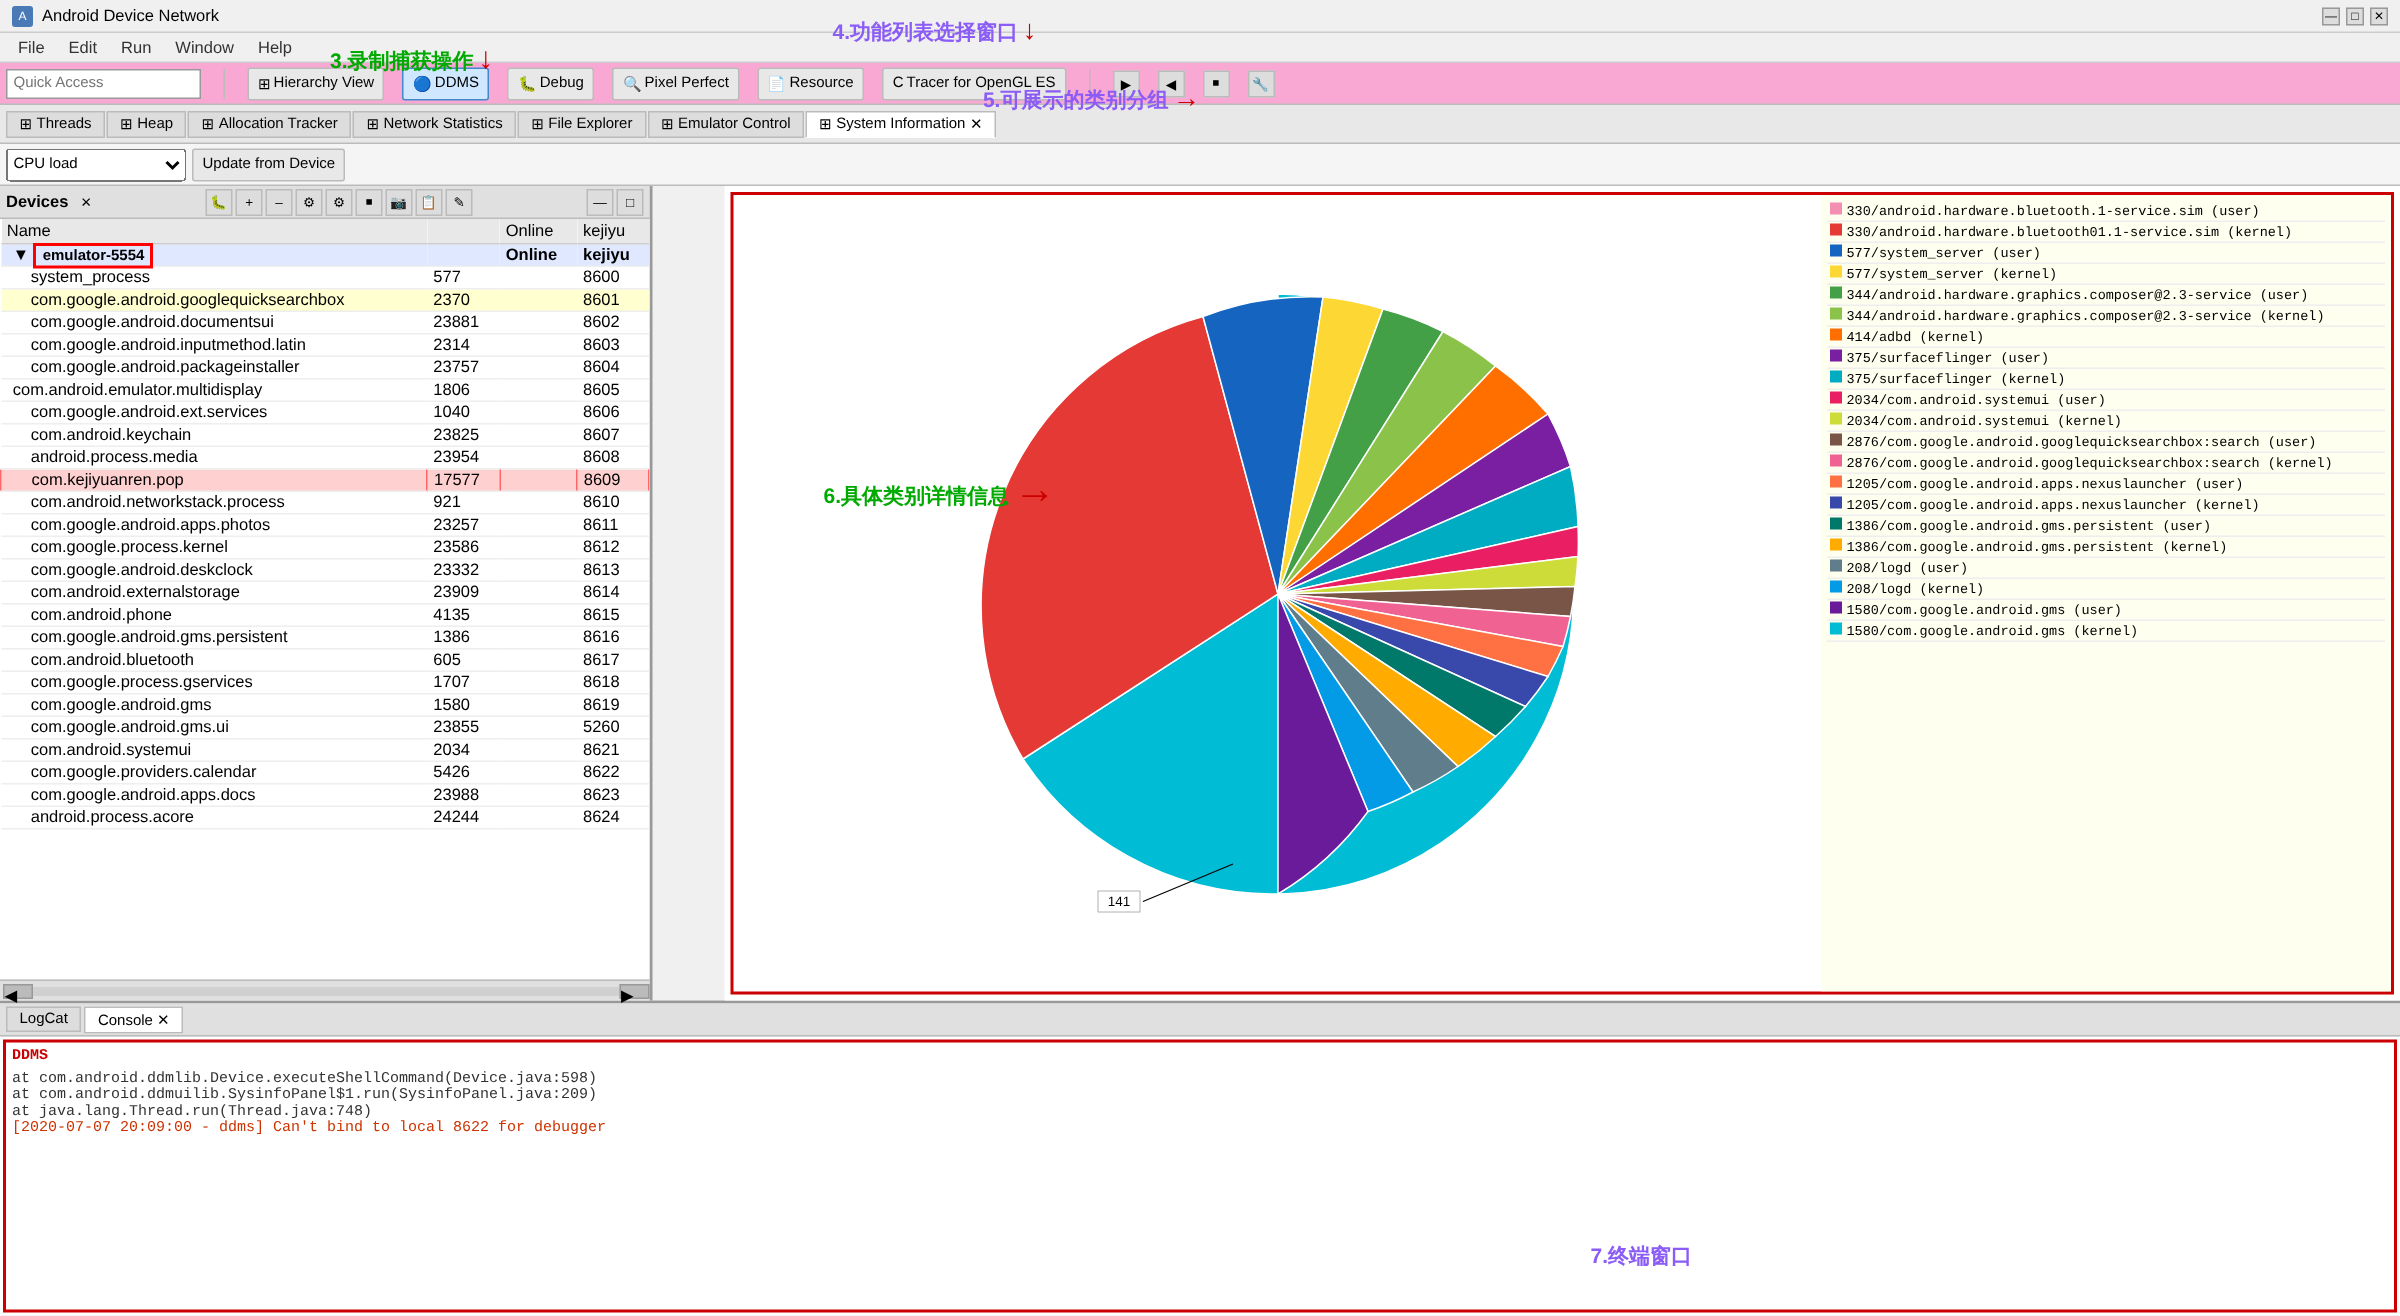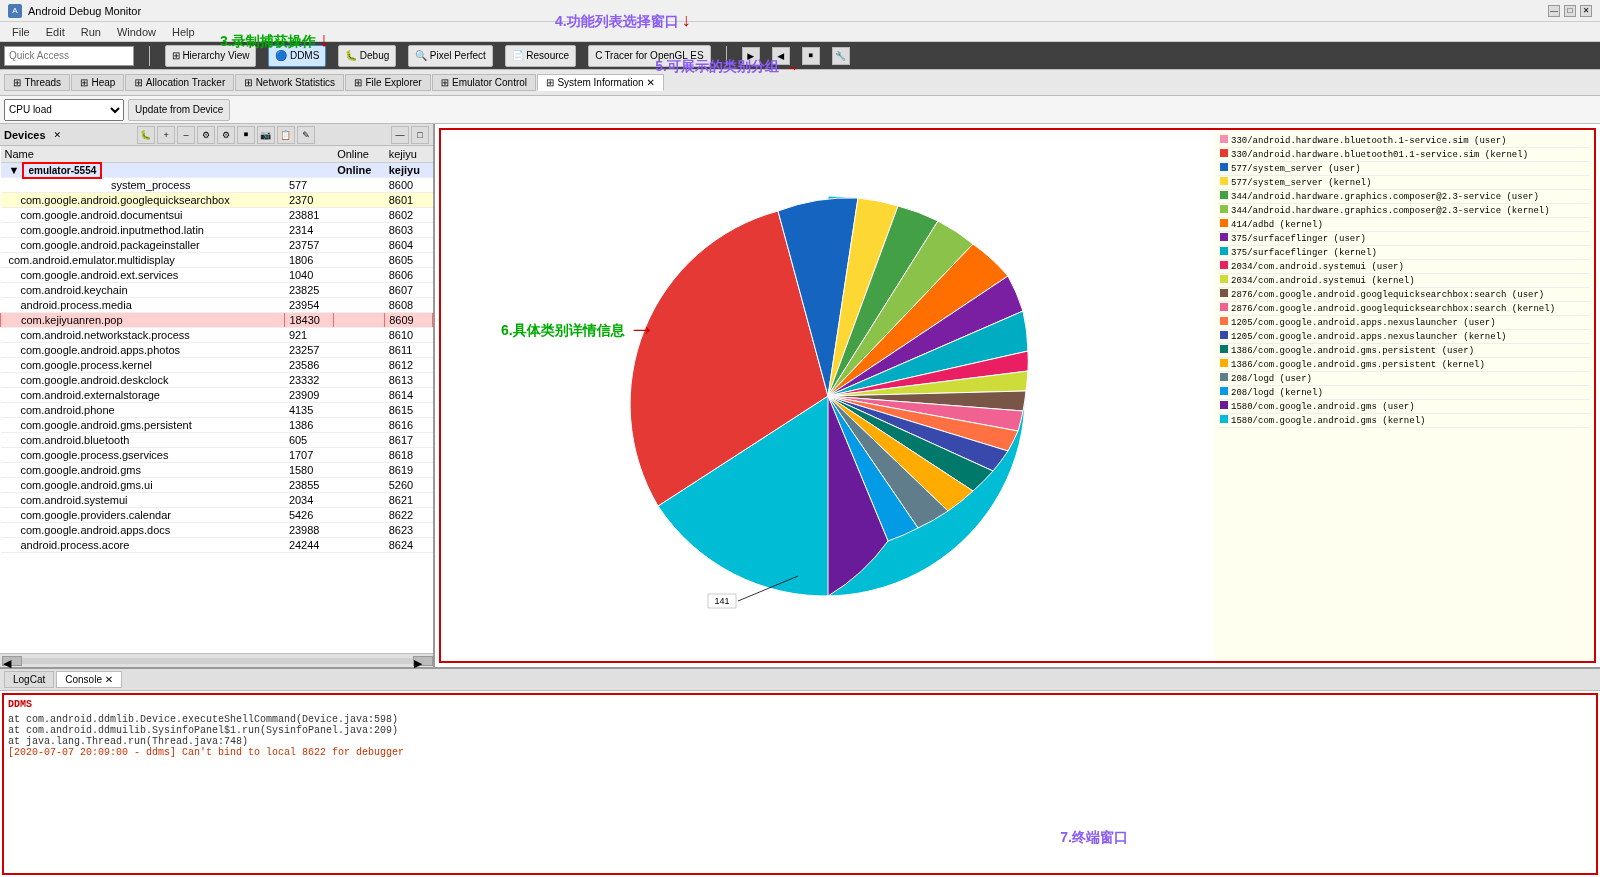--- a/index.html
+++ b/index.html
@@ -9,30 +9,30 @@
     #titlebar { background: #f0f0f0; height: 22px; display: flex; align-items: center; padding: 0 8px; border-bottom: 1px solid #ccc; }
     #titlebar .icon { width: 16px; height: 16px; background: #4a90d9; margin-right: 6px; }
     #titlebar .win-controls { margin-left: auto; display: flex; gap: 4px; }
     #titlebar .win-btn { width: 12px; height: 12px; border: 1px solid #999; background: #ddd; cursor: pointer; font-size: 8px; display: flex; align-items: center; justify-content: center; }
 
     
     #menubar { background: #f0f0f0; height: 20px; display: flex; align-items: center; padding: 0 4px; border-bottom: 1px solid #ccc; }
     #menubar span { padding: 2px 8px; font-size: 11px; cursor: pointer; color: #333; }
 
     
-    #main-toolbar { background: #404040; height: 28px; display: flex; align-items: center; padding: 0 4px; border-bottom: 1px solid #bbb; gap: 12px; }
+    #main-toolbar { background: #f9a8d4; height: 28px; display: flex; align-items: center; padding: 0 4px; border-bottom: 1px solid #bbb; gap: 12px; }
     .toolbar-sep { width: 1px; height: 20px; background: #bbb; margin: 0 3px; }
     .tb-btn { height: 22px; padding: 0 6px; background: #e8e8e8; border: 1px solid #bbb; cursor: pointer; font-size: 10px; display: flex; align-items: center; gap: 2px; border-radius: 2px; }
     .search-box { height: 20px; width: 130px; border: 1px solid #999; padding: 0 4px; font-size: 10px; background: white; }
     .tab-bar-top { display: flex; align-items: center; height: 26px; background: #e8e8e8; border-bottom: 1px solid #bbb; padding: 0 4px; gap: 1px; flex-wrap: nowrap; }
     .tab-top { padding: 2px 8px; font-size: 10px; cursor: pointer; border: 1px solid #bbb; background: #ddd; display: flex; align-items: center; gap: 3px; }
     .tab-top.active { background: white; border-bottom-color: white; }
 
     
-    #main-layout { display: flex; height: calc(877px - 22px - 20px - 28px - 26px - 28px - 210px); }
+    #main-layout { display: flex; height: calc(877px - 22px - 20px - 28px - 26px - 28px - 210px); gap: 48px; }
 
     
     #second-toolbar { background: #f5f5f5; height: 28px; display: flex; align-items: center; padding: 0 4px; border-bottom: 1px solid #bbb; gap: 4px; }
 
     
     #left-panel { width: 435px; display: flex; flex-direction: column; border-right: 2px solid #999; }
     #devices-header { background: #e0e0e0; height: 22px; display: flex; align-items: center; padding: 0 4px; border-bottom: 1px solid #bbb; gap: 2px; }
     .small-btn { width: 18px; height: 18px; background: #ddd; border: 1px solid #bbb; cursor: pointer; font-size: 9px; display: flex; align-items: center; justify-content: center; }
     #device-table { flex: 1; overflow-y: auto; background: white; }
     #device-table table { width: 100%; border-collapse: collapse; font-size: 11px; }
@@ -63,21 +63,21 @@
     #legend-area { width: 420px; overflow-y: auto; padding: 4px; font-size: 9px; background: #fffff0; }
     .legend-item { border-bottom: 1px solid #eee; padding: 1px 2px; font-family: 'Courier New', monospace; font-size: 9px; background: #fffff0; }
   </style>
 </head>
 <body>
 
 <div id="titlebar">
   <div class="icon" style="width:14px;height:14px;background:#4a7ab5;border-radius:2px;display:flex;align-items:center;justify-content:center;">
     <span style="color:white;font-size:8px;">A</span>
   </div>
-  <span>Android Debug Monitor</span>
+  <span>Android Device Network</span>
   <div class="win-controls">
     <div class="win-btn">—</div>
     <div class="win-btn">□</div>
     <div class="win-btn">✕</div>
   </div>
 </div>
 
 <div id="menubar">
 
 <span>File</span>
@@ -192,21 +192,21 @@
           </tr>
         </thead>
         <tbody id="device-tbody">
         <tr class="device-row">
               <td><span style="padding-left:4px;">▼</span> <span style="border:2px solid #ff0000;padding:1px 4px;font-size:10px;">emulator-5554</span></td>
               <td></td>
               <td>Online</td>
               <td>kejiyu</td>
             </tr>
             <tr>
-              <td style="padding-left:20px;text-align:center;">system_process</td>
+              <td style="padding-left:20px;">system_process</td>
               <td>577</td>
               <td></td>
               <td>8600</td>
             </tr>
             <tr class="highlight-row">
               <td style="padding-left:20px;">com.google.android.googlequicksearchbox</td>
               <td>2370</td>
               <td></td>
               <td>8601</td>
             </tr>
@@ -247,21 +247,21 @@
               <td>8607</td>
             </tr>
             <tr>
               <td style="padding-left:20px;">android.process.media</td>
               <td>23954</td>
               <td></td>
               <td>8608</td>
             </tr>
             <tr class="selected-row">
               <td style="padding-left:20px;">com.kejiyuanren.pop</td>
-              <td>18430</td>
+              <td>17577</td>
               <td></td>
               <td>8609</td>
             </tr>
             <tr>
               <td style="padding-left:20px;">com.android.networkstack.process</td>
               <td>921</td>
               <td></td>
               <td>8610</td>
             </tr>
             <tr>

